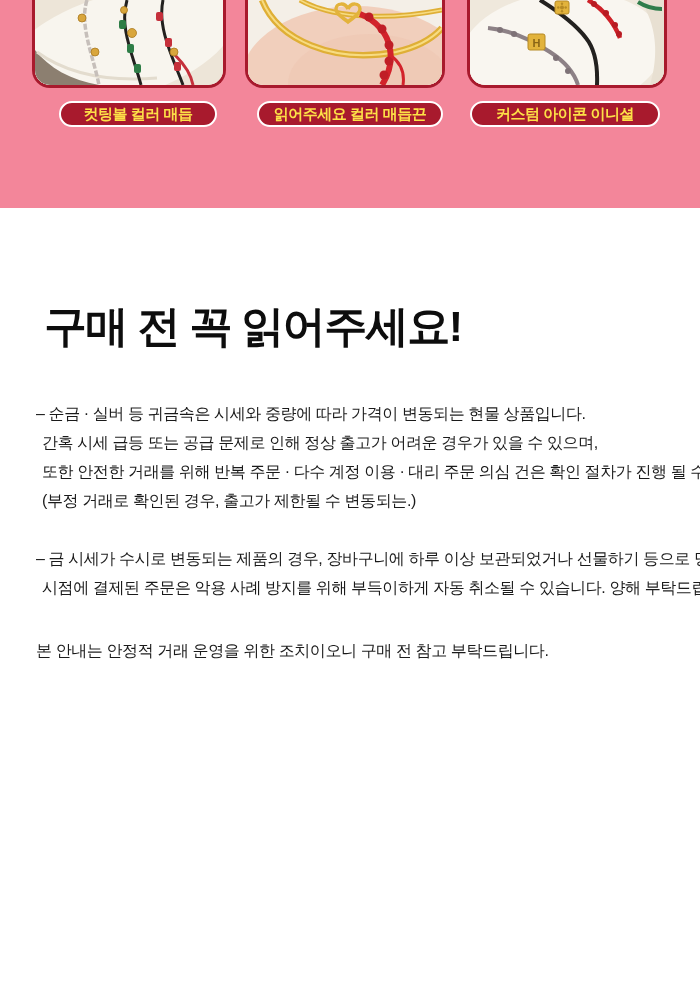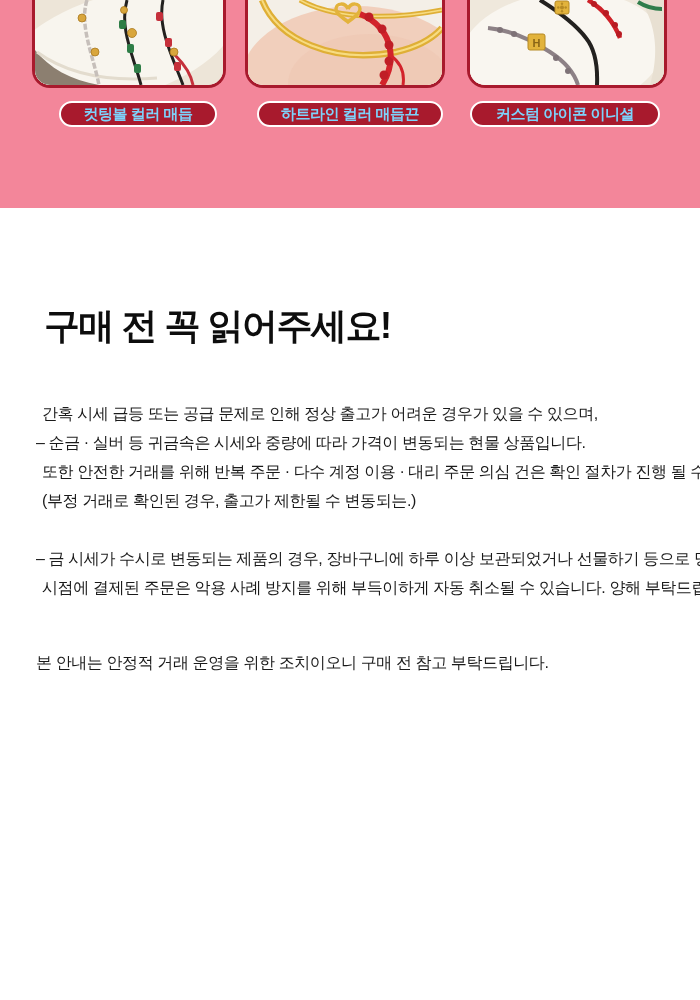--- a/index.html
+++ b/index.html
@@ -17,40 +17,40 @@
     overflow:hidden; background:#EFE8DC;
   }
   .photo-card svg { display:block; }
   .card-1 { left:32px;  width:194px; }
   .card-2 { left:245px; width:200px; }
   .card-3 { left:467px; width:200px; }
 
   .pill {
     position:absolute; top:101px; height:26px;
     background:#A81A2D; border:2px solid #ffffff; border-radius:14px;
-    color:#7dd3fc; font-size:15px; font-weight:700; letter-spacing:-0.5px;
+    color:#fde047; font-size:15px; font-weight:700; letter-spacing:-0.5px;
     display:flex; align-items:center; justify-content:center;
   }
   .pill-1 { left:59px;  width:158px; }
   .pill-2 { left:257px; width:186px; }
   .pill-3 { left:470px; width:190px; }
 
   
   .notice { color:#1A1A1A; }
   .notice-heading {
     margin:96px 0 0 44px;
-    font-size:36px; line-height:44px; font-weight:800; letter-spacing:-1.5px;
+    font-size:43px; line-height:44px; font-weight:800; letter-spacing:-1.5px;
     color:#0d0d0d;
   }
   .notice-body { margin-top:51px; font-size:16px; line-height:29px; letter-spacing:-0.4px; font-weight:500; }
   .line { white-space:nowrap; }
   .line.dash { margin-left:36px; }
   .line.cont { margin-left:42px; }
   .para-2 { margin-top:29px; }
-  .footer-line { margin-top:46px; margin-left:36px; }
+  .footer-line { margin-top:34px; margin-left:36px; }
 </style>
 </head>
 <body>
 
 <div class="page">
 
   <div class="hero">
 
     <div class="photo-card card-1">
       <svg width="188" height="85" viewBox="0 0 188 85">
@@ -125,34 +125,34 @@
           <rect x="58" y="34" width="17" height="16" rx="2" fill="#E2B33C" stroke="#B68A24"></rect>
           <text x="66.5" y="46.5" font-size="11" font-weight="bold" fill="#8A6516" text-anchor="middle">H</text>
         </g>
       </svg>
     </div>
 
     <div class="pill pill-1">
       <span>컷팅볼 컬러 매듭</span>
     </div>
     <div class="pill pill-2">
-      <span>하트라인 컬러 매듭끈</span>
+      <span>읽어주세요 컬러 매듭끈</span>
     </div>
     <div class="pill pill-3">
       <span>커스텀 아이콘 이니셜</span>
     </div>
   </div>
 
   <div class="notice">
     <h1 class="notice-heading">구매 전 꼭 읽어주세요!</h1>
 
     <div class="notice-body">
       <div class="para-1">
+        <div class="line dash">– 순금 · 실버 등 귀금속은 시세와 중량에 따라 가격이 변동되는 현물 상품입니다.</div>
         <div class="line cont">간혹 시세 급등 또는 공급 문제로 인해 정상 출고가 어려운 경우가 있을 수 있으며,</div>
-        <div class="line dash">– 순금 · 실버 등 귀금속은 시세와 중량에 따라 가격이 변동되는 현물 상품입니다.</div>
         <div class="line cont">또한 안전한 거래를 위해 반복 주문 · 다수 계정 이용 · 대리 주문 의심 건은 확인 절차가 진행 될 수 있습니다.</div>
         <div class="line cont">(부정 거래로 확인된 경우, 출고가 제한될 수 변동되는.)</div>
       </div>
 
       <div class="para-2">
         <div class="line dash">– 금 시세가 수시로 변동되는 제품의 경우, 장바구니에 하루 이상 보관되었거나 선물하기 등으로 당일이 아닌</div>
         <div class="line cont">시점에 결제된 주문은 악용 사례 방지를 위해 부득이하게 자동 취소될 수 있습니다. 양해 부탁드립니다.</div>
       </div>
 
       <div class="line footer-line">본 안내는 안정적 거래 운영을 위한 조치이오니 구매 전 참고 부탁드립니다.</div>

